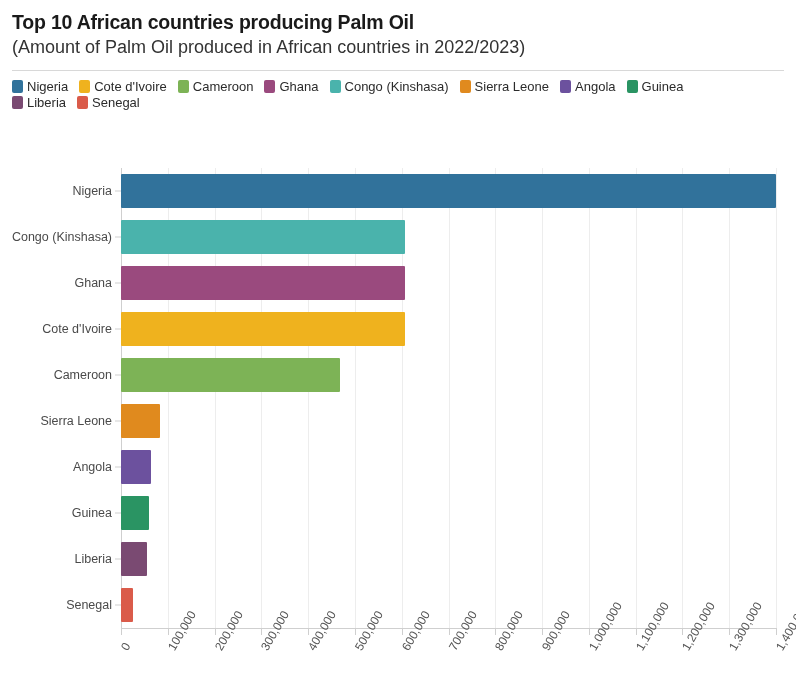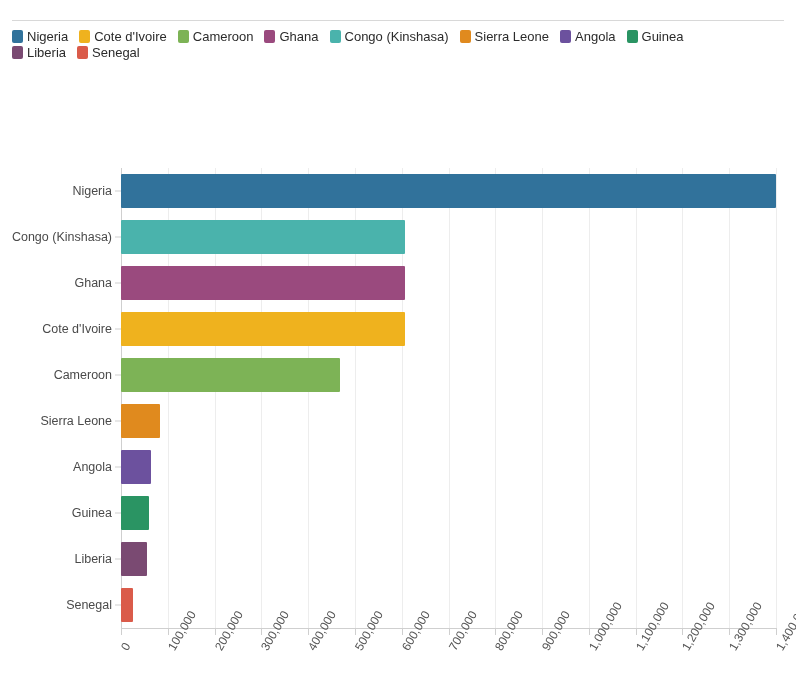--- a/index.html
+++ b/index.html
@@ -158,20 +158,22 @@
     top: 0;
     width: 796px;
     height: 538px;
     pointer-events: none;
   }
 </style>
 </head>
 <body>
 
 <div id="header">
+  <h1 id="chart-title">Top 10 African countries producing Palm Oil</h1>
+  <h2 id="chart-subtitle">(Amount of Palm Oil produced in African countries in 2022/2023)</h2>
   <div id="header-divider"></div>
 </div>
 
 <div id="legend">
     <div class="legend-item">
       <span class="legend-swatch" style="background: rgb(49, 114, 155);"></span>
       <span class="legend-label">Nigeria</span>
     </div>
     <div class="legend-item">
       <span class="legend-swatch" style="background: rgb(239, 178, 30);"></span>

